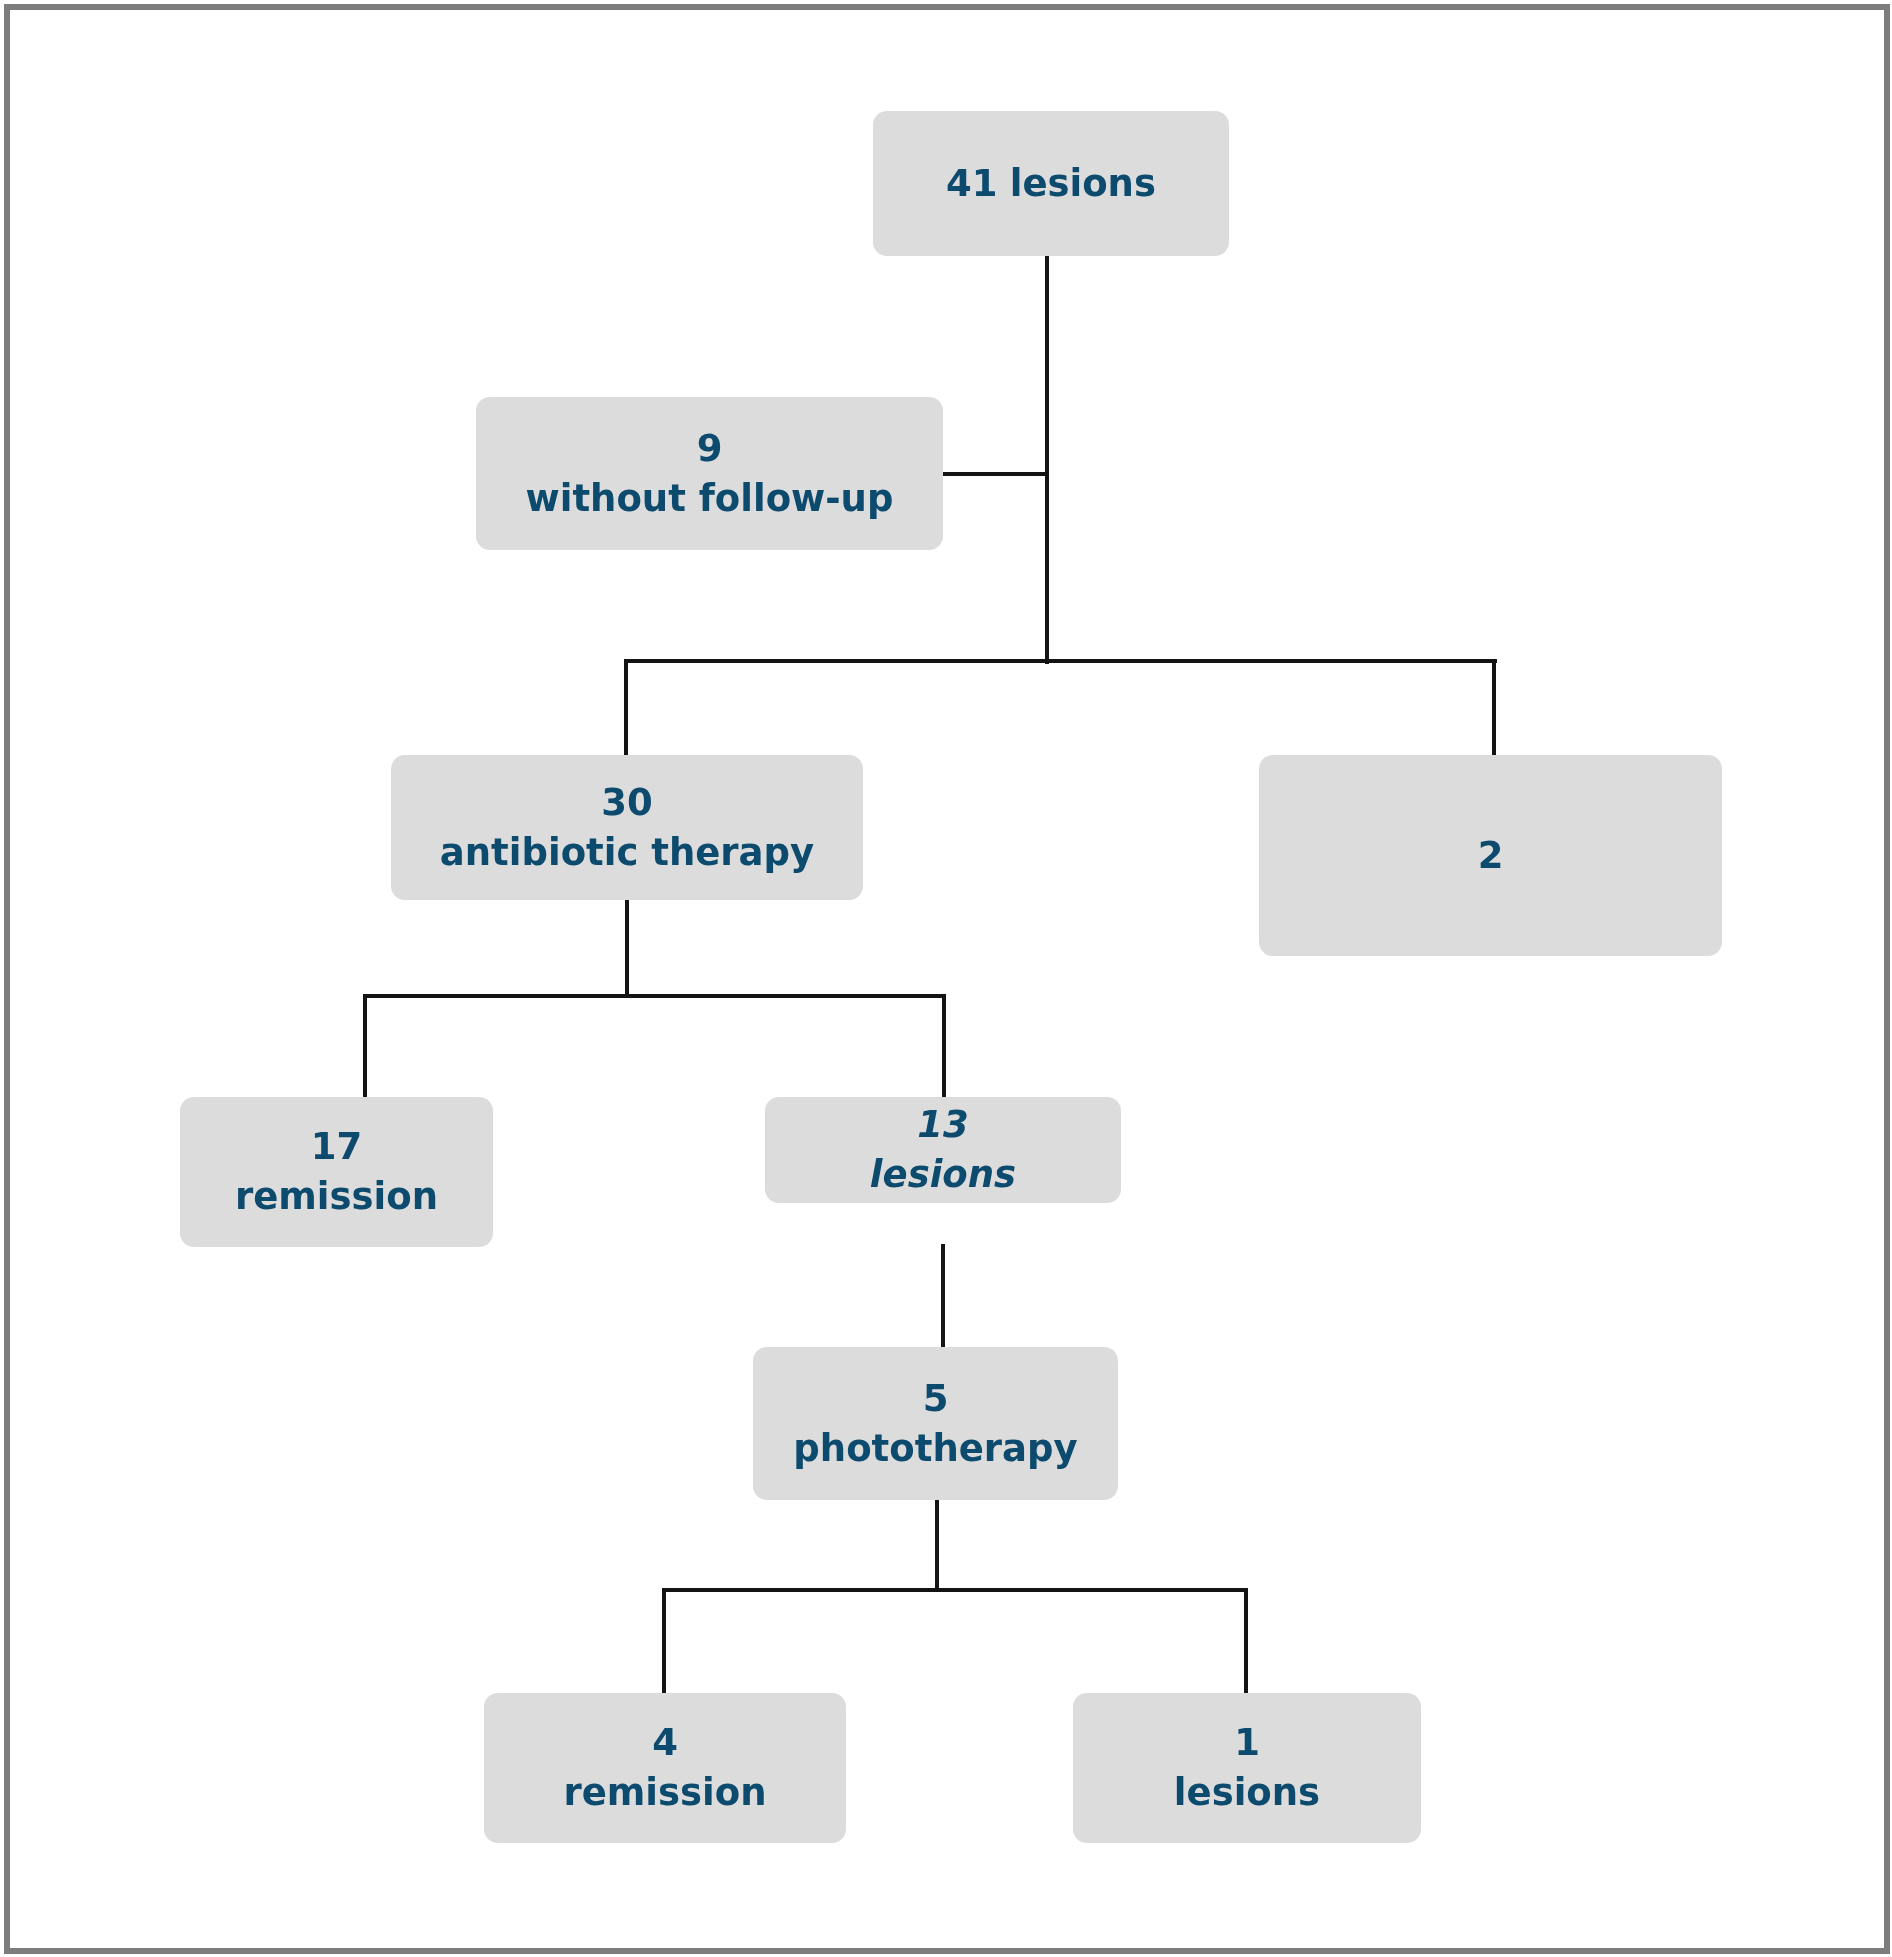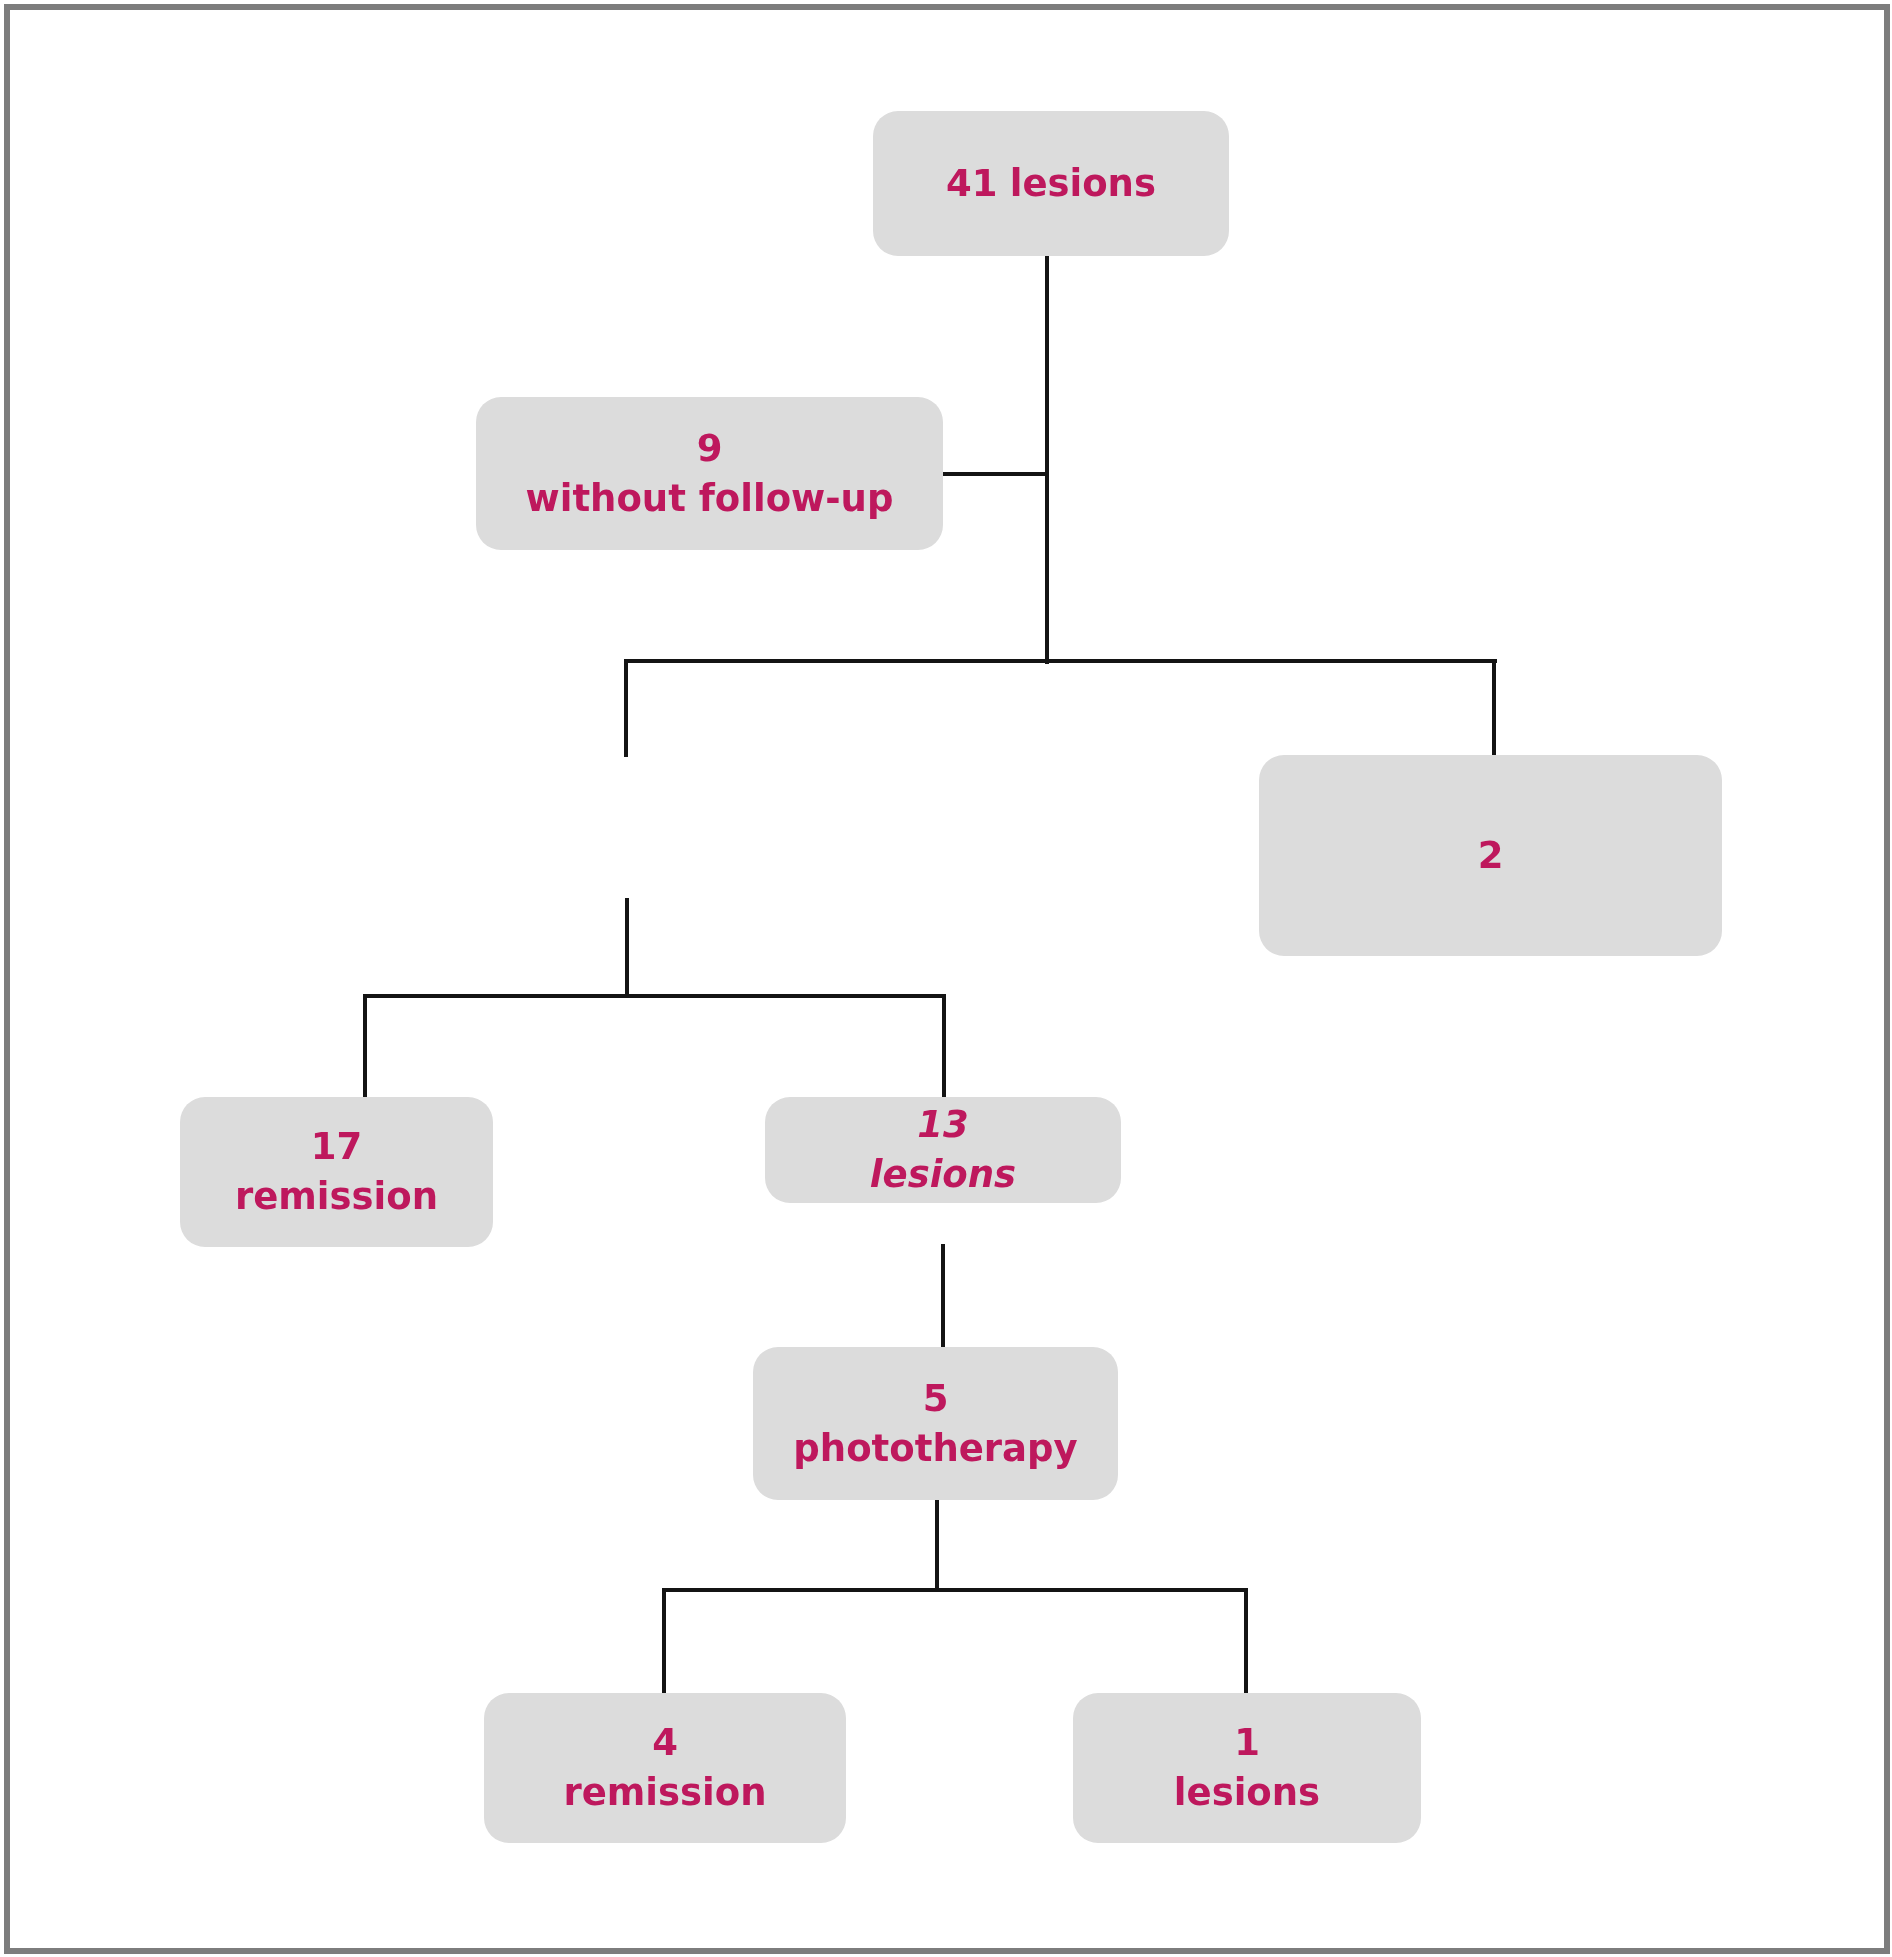--- a/index.html
+++ b/index.html
@@ -20,30 +20,30 @@
     left: 3.5px;
     top: 3.5px;
     right: 3.5px;
     bottom: 3.5px;
     border: 6.1px solid #7d7d7d;
     box-sizing: border-box;
   }
   .box {
     position: absolute;
     background: #dcdcdc;
-    border-radius: 25px;
+    border-radius: 14px;
     display: flex;
     flex-direction: column;
     align-items: center;
     justify-content: center;
     text-align: center;
     font-weight: bold;
     font-size: 37px;
     line-height: 1.35;
-    color: #be185d;
+    color: #0c4a6e;
     box-sizing: border-box;
     padding: 7px 17.5px;
   }
   .box.inline {
     flex-direction: row;
   }
   .box.inline .count {
     margin-right: 12.2px;
   }
   .count, .label {
@@ -79,20 +79,24 @@
   <div class="box inline" style="left:873px; top:111px; width:356px; height:145px;">
     <span class="count">41</span>
     <span class="label">lesions</span>
   </div>
 
   <div class="box" style="left:476px; top:397px; width:467px; height:153px;">
     <span class="count">9</span>
     <span class="label">without follow-up</span>
   </div>
 
+  <div class="box" style="left:391px; top:755px; width:472px; height:145px;">
+    <span class="count">30</span>
+    <span class="label">antibiotic therapy</span>
+  </div>
 
   <div class="box" style="left:1259px; top:755px; width:463px; height:201px;">
     <span class="count">2</span>
   </div>
 
   <div class="box" style="left:180px; top:1097px; width:313px; height:150px;">
     <span class="count">17</span>
     <span class="label">remission</span>
   </div>
 

